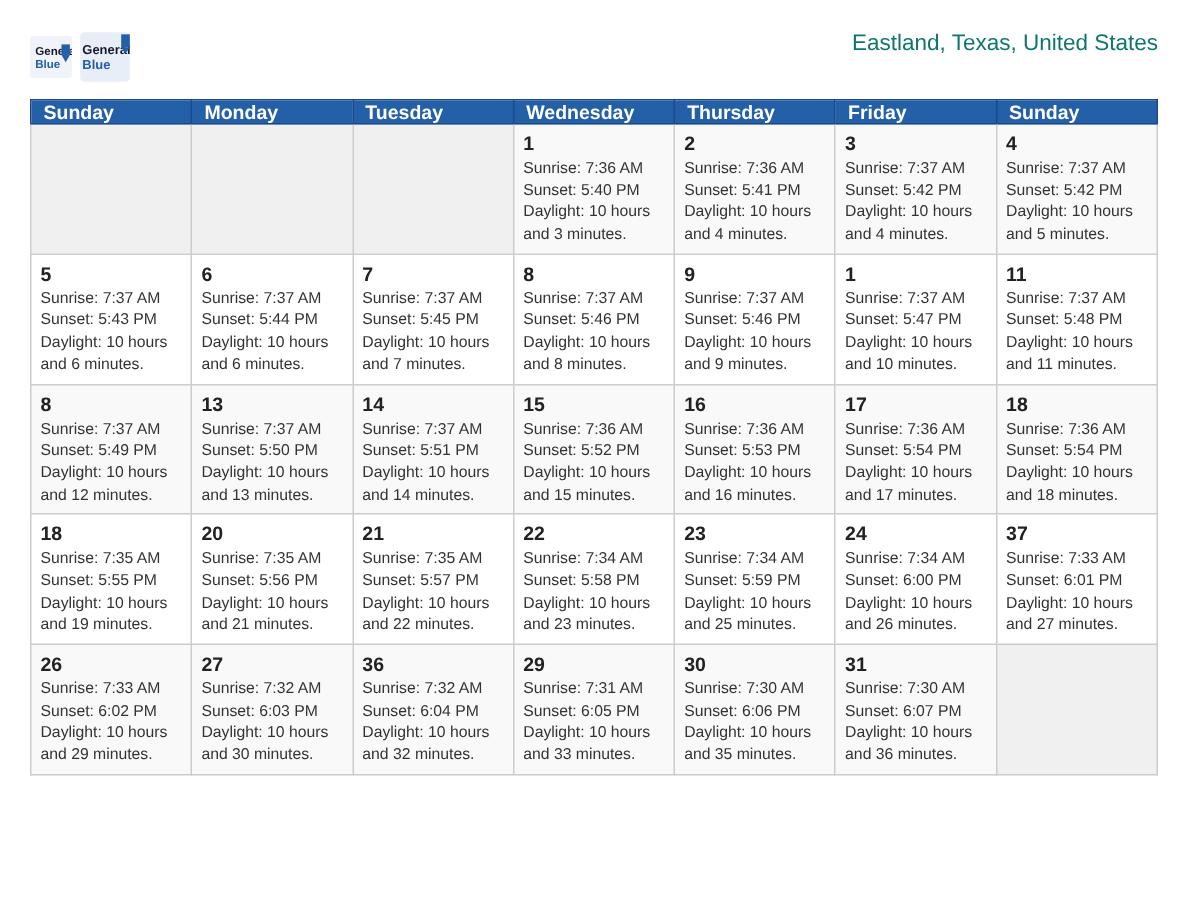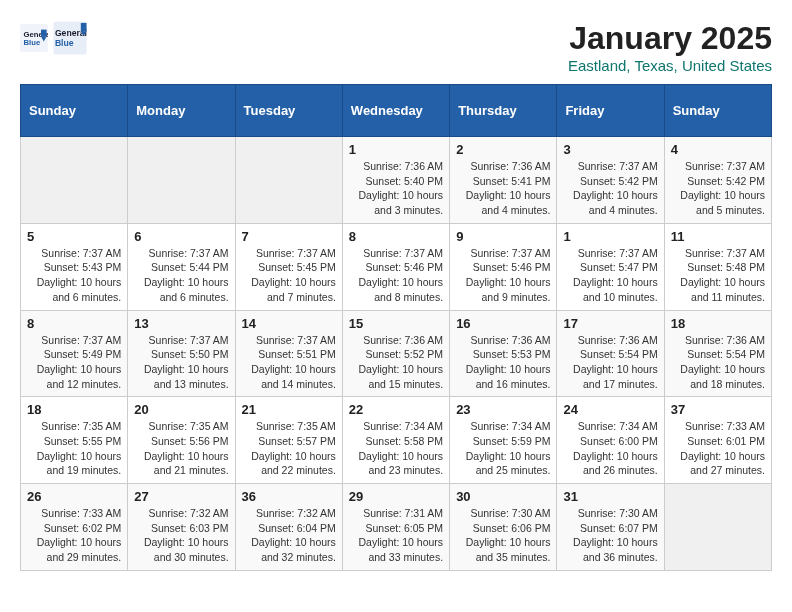--- a/index.html
+++ b/index.html
@@ -39,21 +39,21 @@
     }
     .calendar {
       width: 100%;
       border-collapse: collapse;
       border: 1px solid #ccc;
     }
     .calendar th {
       background: #2460a7;
       color: #fff;
       text-align: left;
-      padding: 18px 8px;
+      padding: 0 8px;
       font-size: 13px;
       border: 1px solid #1a4a8a;
     }
     .calendar td {
       vertical-align: top;
       padding: 5px 6px;
       border: 1px solid #ccc;
       font-size: 11px;
       color: #333;
       background: #fff;
@@ -70,21 +70,20 @@
       font-weight: bold;
       font-size: 13px;
       color: #222;
       display: block;
       margin-bottom: 2px;
     }
     .day-info {
       font-size: 10.5px;
       color: #333;
       line-height: 1.4;
-      text-align: right;
     }
     .empty-cell {
       background: #f0f0f0 !important;
     }
   </style>
 </head>
 <body>
 
 <div class="header">
   <div class="logo">
@@ -101,21 +100,20 @@
           <rect x="2" y="2" width="46" height="46" rx="4" fill="#e8eef8"></rect>
           <text x="4" y="22" font-family="Arial" font-size="12" font-weight="bold" fill="#1a1a2e">General</text>
           <text x="4" y="36" font-family="Arial" font-size="12" font-weight="bold" fill="#2460a7">Blue</text>
           <polygon points="40,4 48,4 48,16 40,16" fill="#2460a7"></polygon>
           <polygon points="40,16 48,16 44,22" fill="#2460a7"></polygon>
         </svg>
       </div>
     </div>
   </div>
   <div class="title-block">
-    <div class="calendar-title">January 2025</div>
     <div class="calendar-subtitle">Eastland, Texas, United States</div>
   </div>
 </div>
 
 <table class="calendar">
   <thead>
     <tr>
       <th>Sunday</th>
       <th>Monday</th>
       <th>Tuesday</th>

